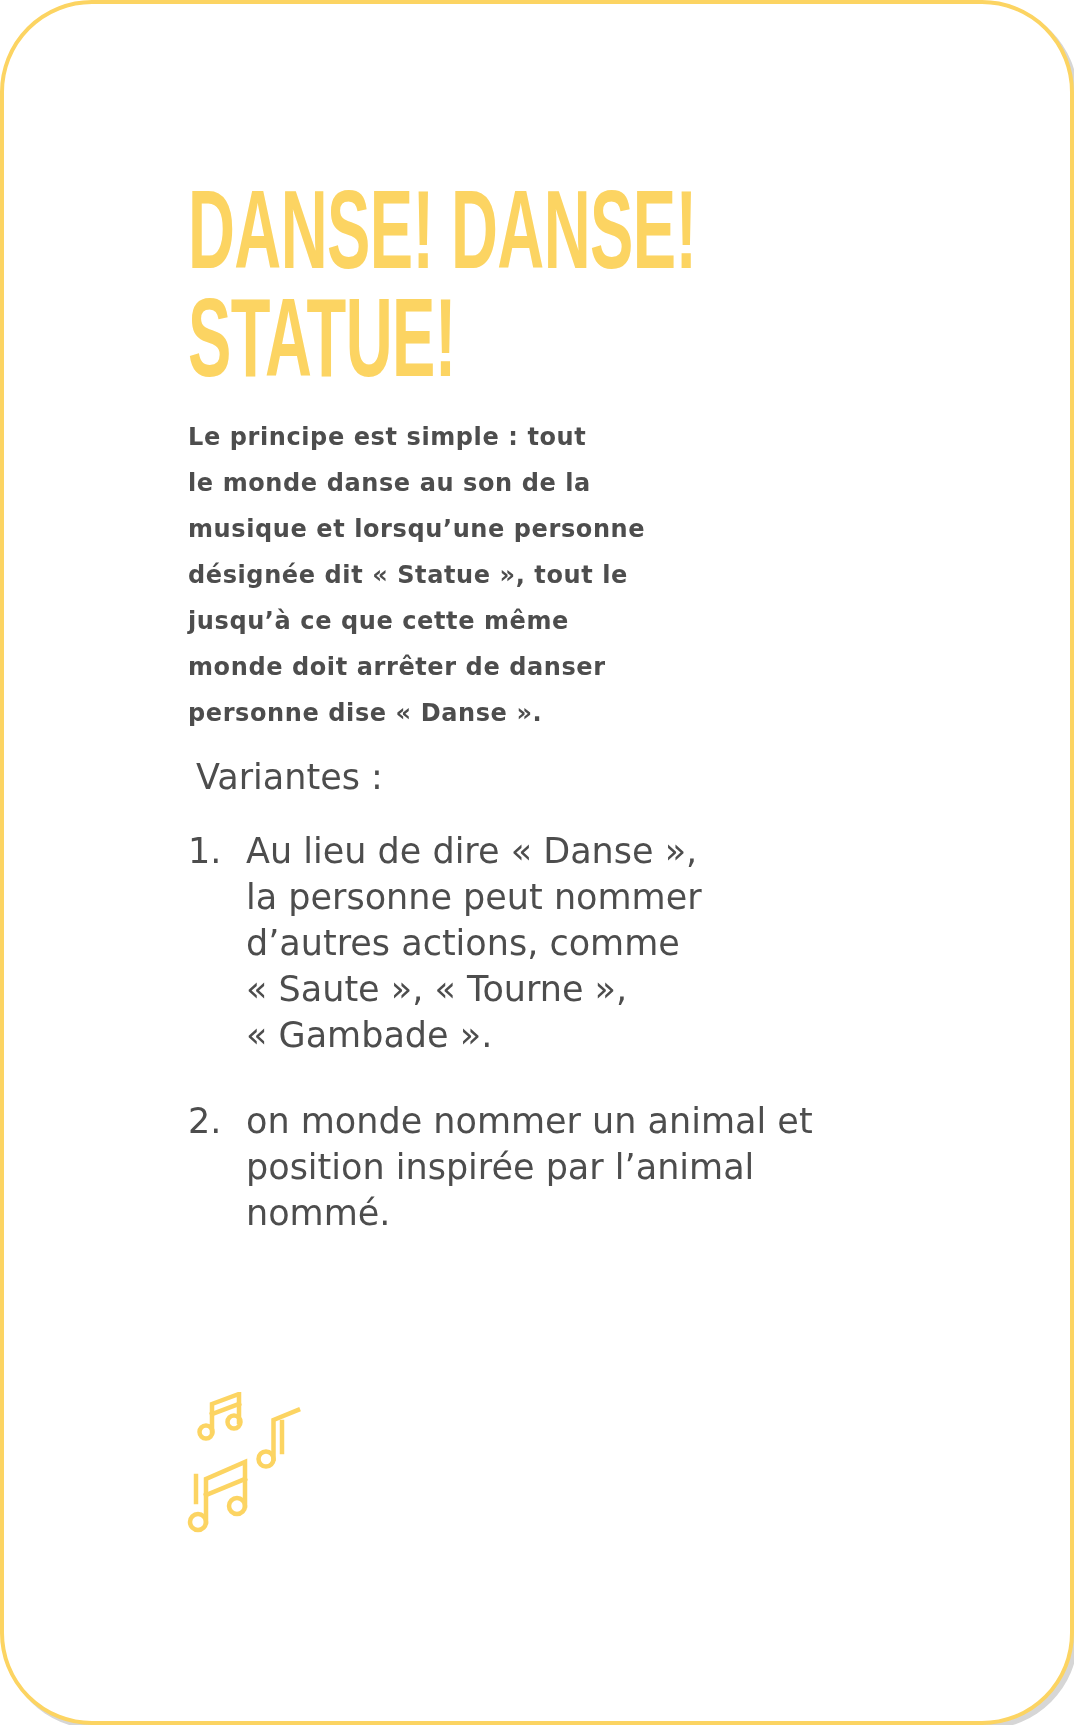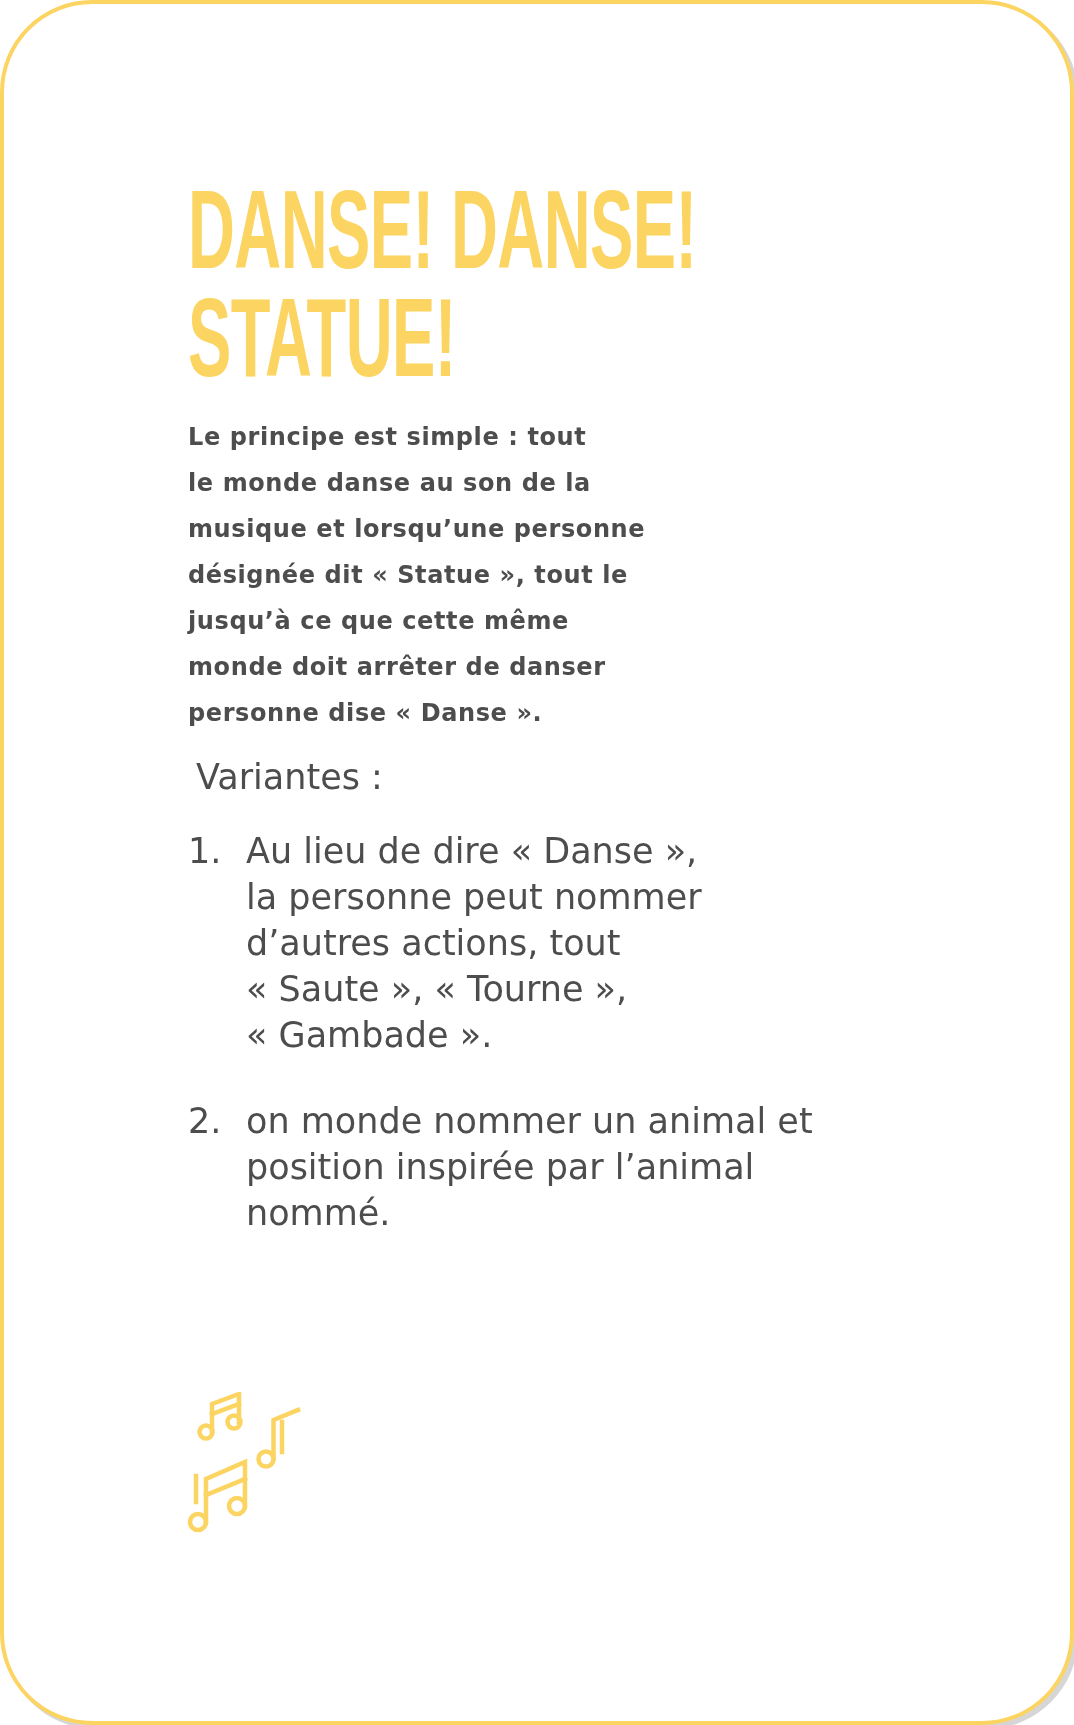--- a/index.html
+++ b/index.html
@@ -62,21 +62,21 @@
   <span>personne dise « Danse ».</span>
 </p>
 
 <p class="variants-label">Variantes :</p>
 
 <div class="variant v1">
   <span class="num">1.</span>
   <div class="lines">
     <span>Au lieu de dire « Danse »,</span>
     <span>la personne peut nommer</span>
-    <span>d’autres actions, tout</span>
+    <span>d’autres actions, comme</span>
     <span>« Saute », « Tourne »,</span>
     <span>« Gambade ».</span>
   </div>
 </div>
 
 <div class="variant v2">
   <span class="num">2.</span>
   <div class="lines">
     <span>on monde nommer un animal et</span>
     <span>position inspirée par l’animal</span>

